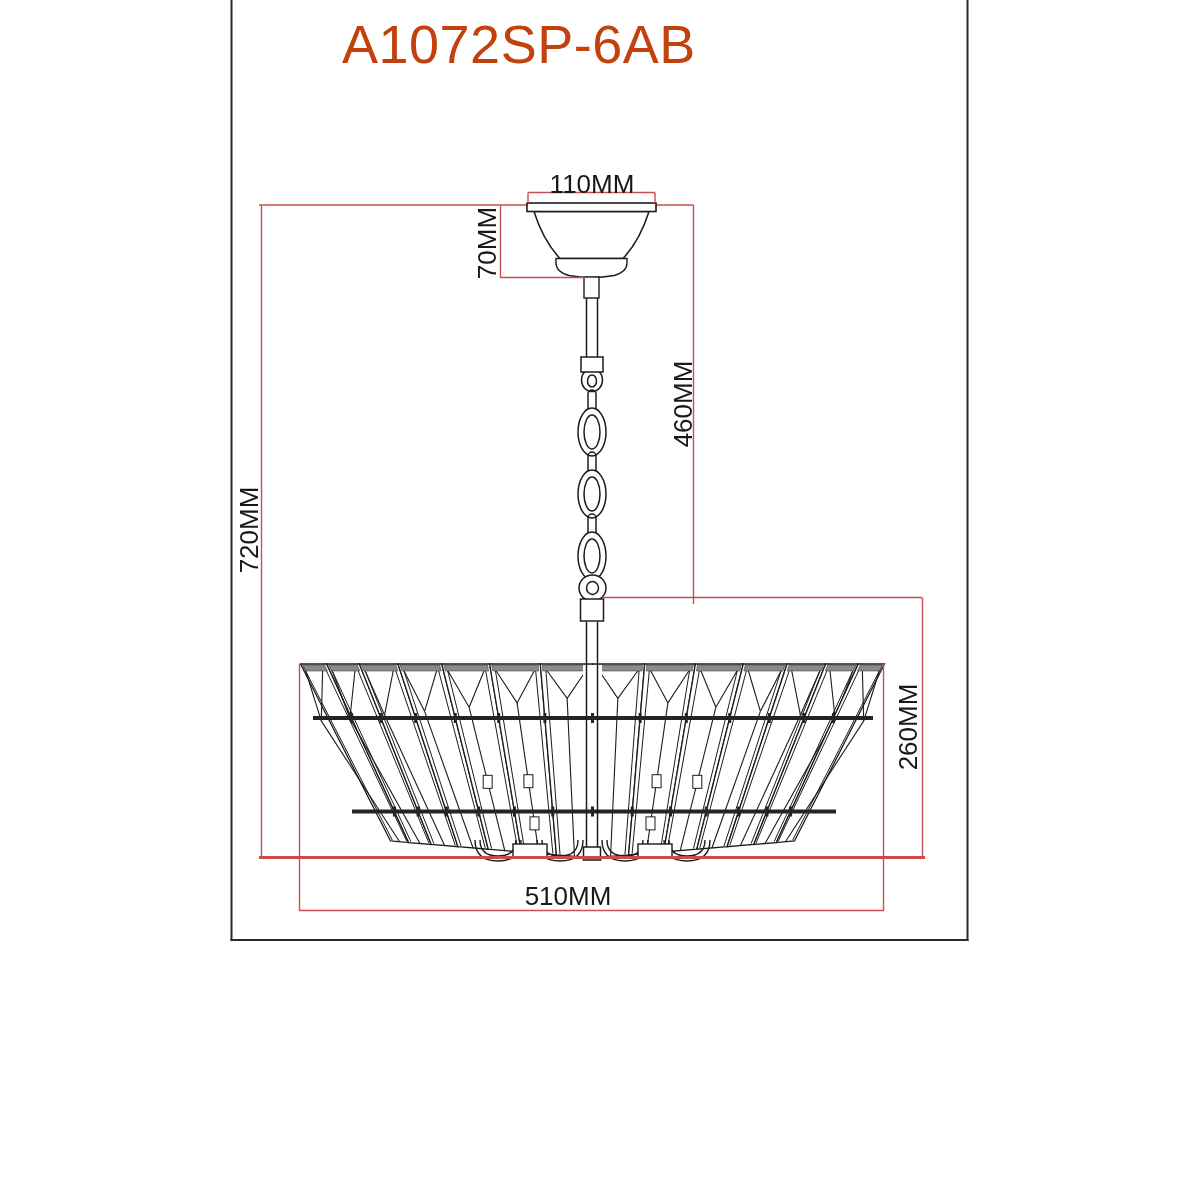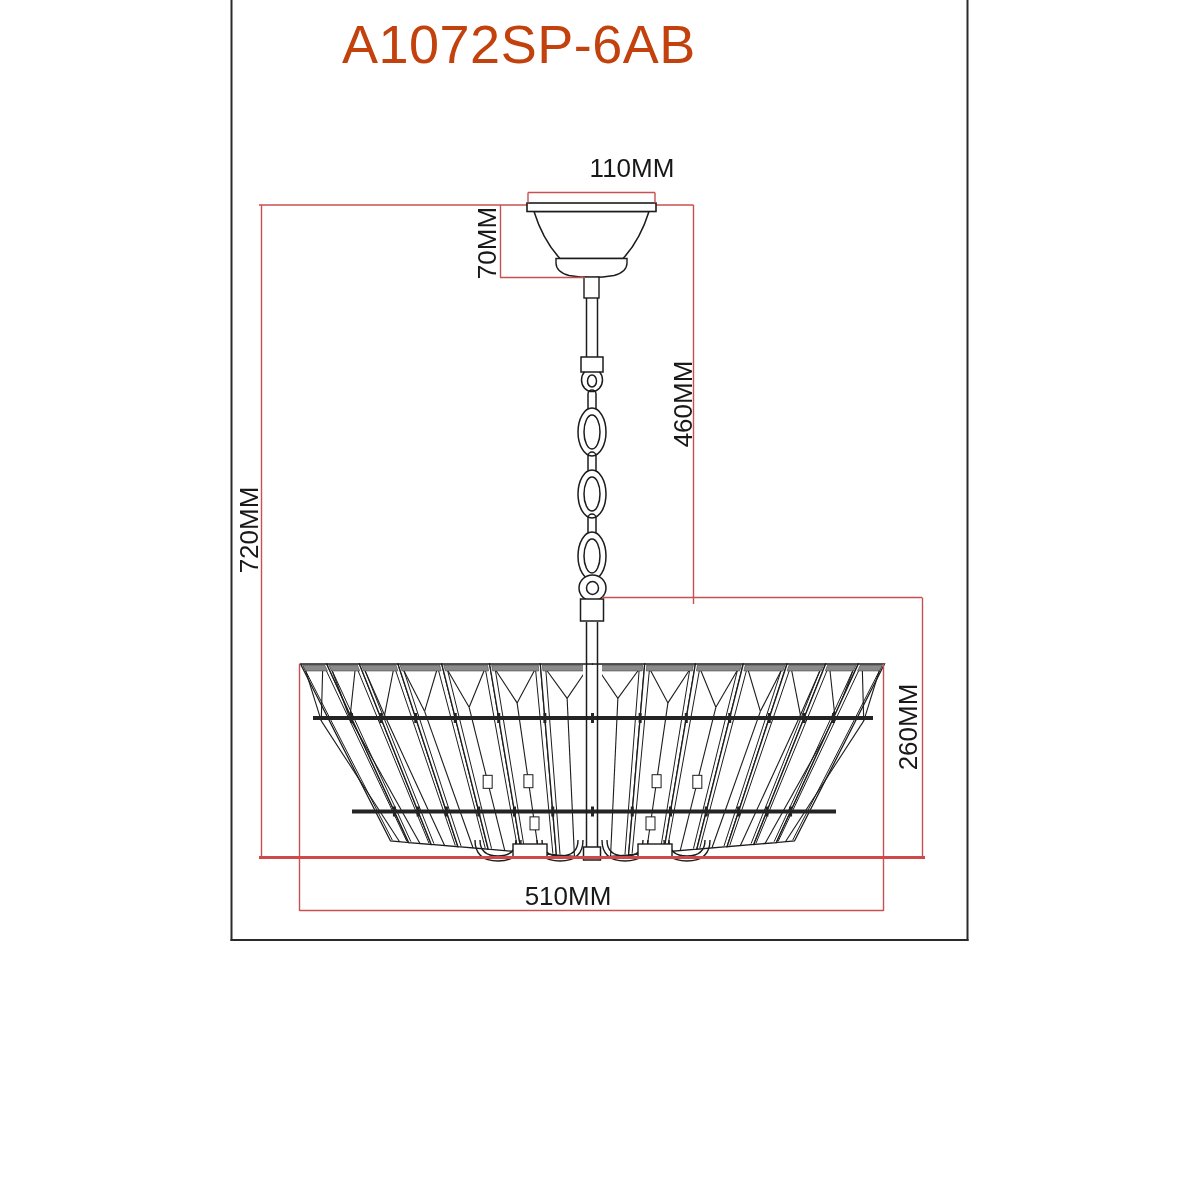--- a/index.html
+++ b/index.html
@@ -239,19 +239,19 @@
       <line x1="231.5" y1="0" x2="231.5" y2="941"></line>
       <line x1="967.5" y1="0" x2="967.5" y2="941"></line>
       <line x1="230.5" y1="940" x2="968.5" y2="940"></line>
     </g>
   </svg>
 
   <div class="title">
     <div>A1072SP-6AB</div>
   </div>
 
-  <div class="dim hor" style="left:592px;top:168px;margin-left:40px;">110MM</div>
+  <div class="dim hor" style="left:592px;top:184px;">110MM</div>
   <div class="dim rot" style="left:487px;top:243px;">70MM</div>
   <div class="dim rot" style="left:683px;top:404px;">460MM</div>
   <div class="dim rot" style="left:249px;top:530px;">720MM</div>
   <div class="dim rot" style="left:908px;top:727px;">260MM</div>
   <div class="dim hor" style="left:568px;top:896px;">510MM</div>
 </div>
 
 </body></html>

